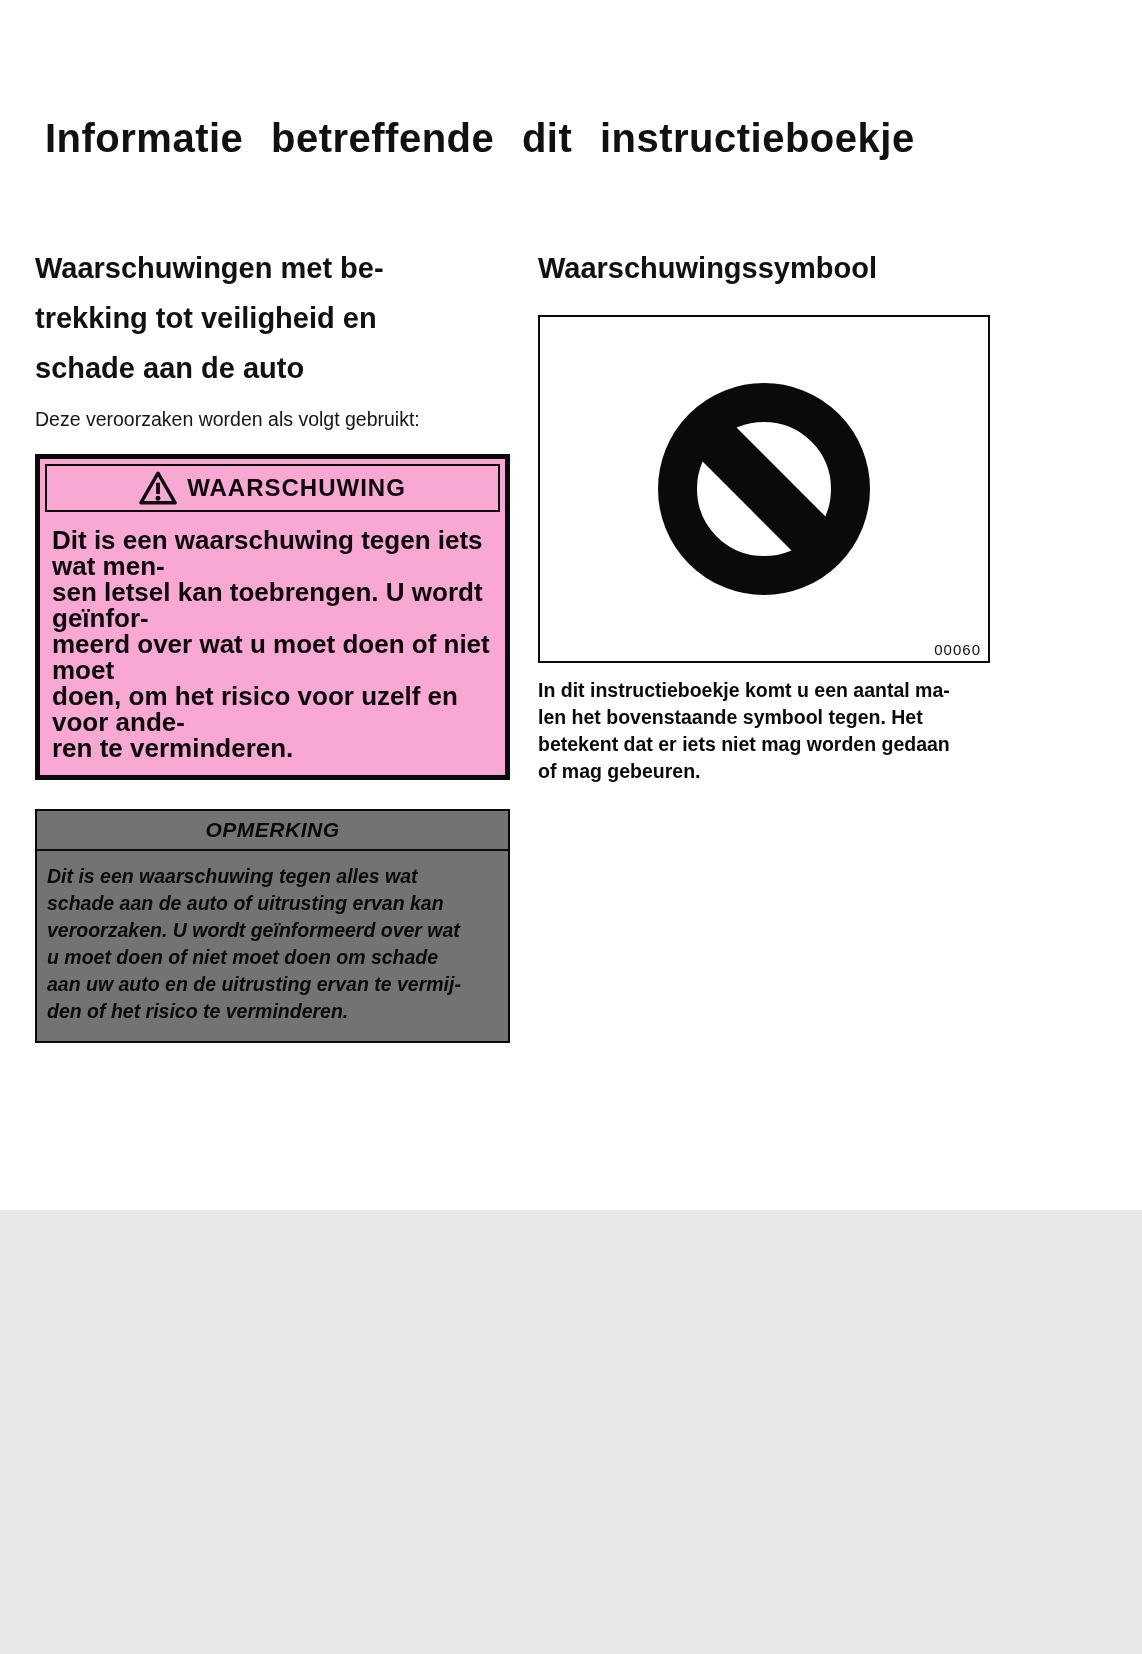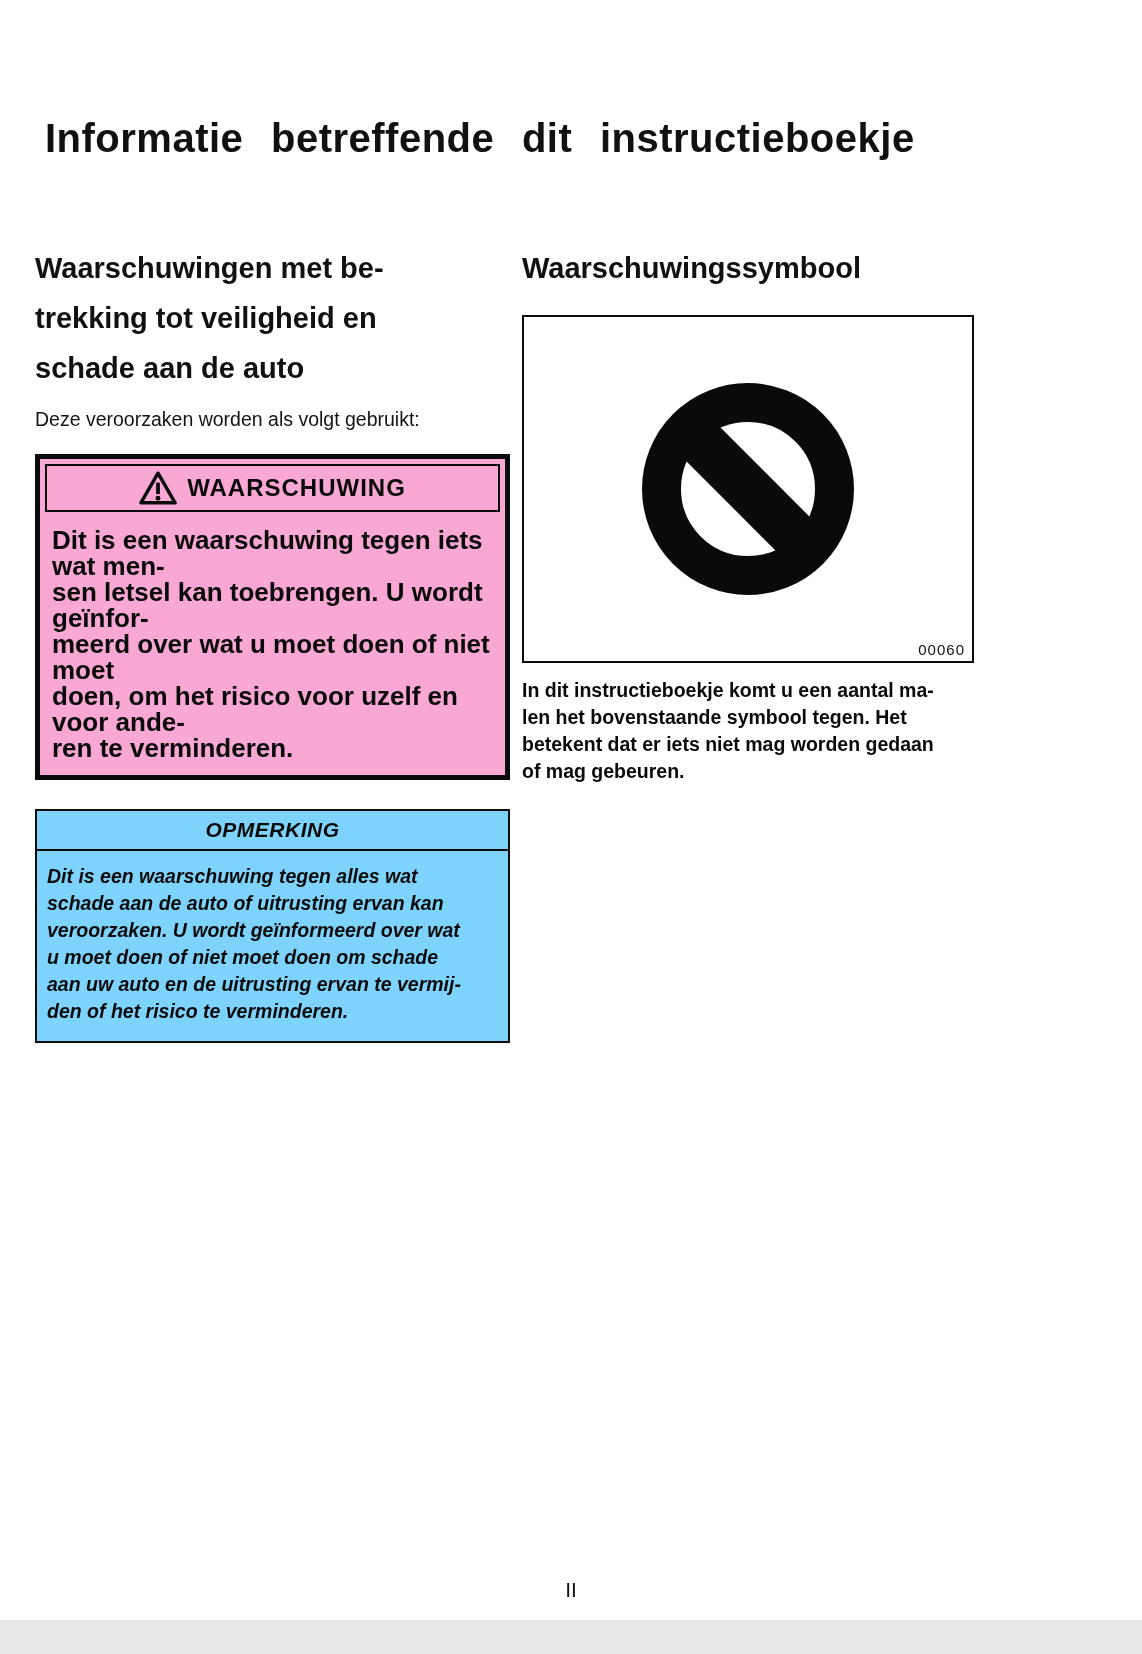--- a/index.html
+++ b/index.html
@@ -2,21 +2,21 @@
 <html><head>
 <meta charset="utf-8">
 <style>
   * { margin: 0; padding: 0; box-sizing: border-box; }
   html, body { background: #e8e8e8; }
   body { font-family: "Liberation Sans", "DejaVu Sans", sans-serif; }
 
   .page {
     position: relative;
     width: 1142px;
-    height: 1620px;
+    height: 1210px;
     margin: 0 auto;
     background: #ffffff;
     color: #0a0a0a;
     overflow: hidden;
   }
 
   .preline { white-space: pre-line; }
 
   .doc-title {
     position: absolute;
@@ -28,21 +28,21 @@
     word-spacing: 16px;
     color: #111;
   }
 
   .columns {
     position: absolute;
     top: 243px;
     left: 35px;
     width: 975px;
     display: flex;
-    gap: 12px;
+    gap: 28px;
   }
 
   .col-left  { width: 475px; flex: 0 0 475px; }
   .col-right { width: 472px; flex: 0 0 472px; }
 
   .section-heading {
     font-size: 29px;
     font-weight: bold;
     line-height: 50px;
     color: #111;
@@ -89,21 +89,21 @@
     font-size: 26px;
     font-weight: bold;
     line-height: 26px;
     color: #0a0a0a;
   }
 
   
   .note-box {
     margin-top: 29px;
     border: 2px solid #0a0a0a;
-    background: #7dd3fc;
+    background: #737373;
   }
   .note-header {
     height: 40px;
     display: flex;
     align-items: center;
     justify-content: center;
     border-bottom: 2px solid #0a0a0a;
     font-size: 21px;
     font-weight: bold;
     font-style: italic;

